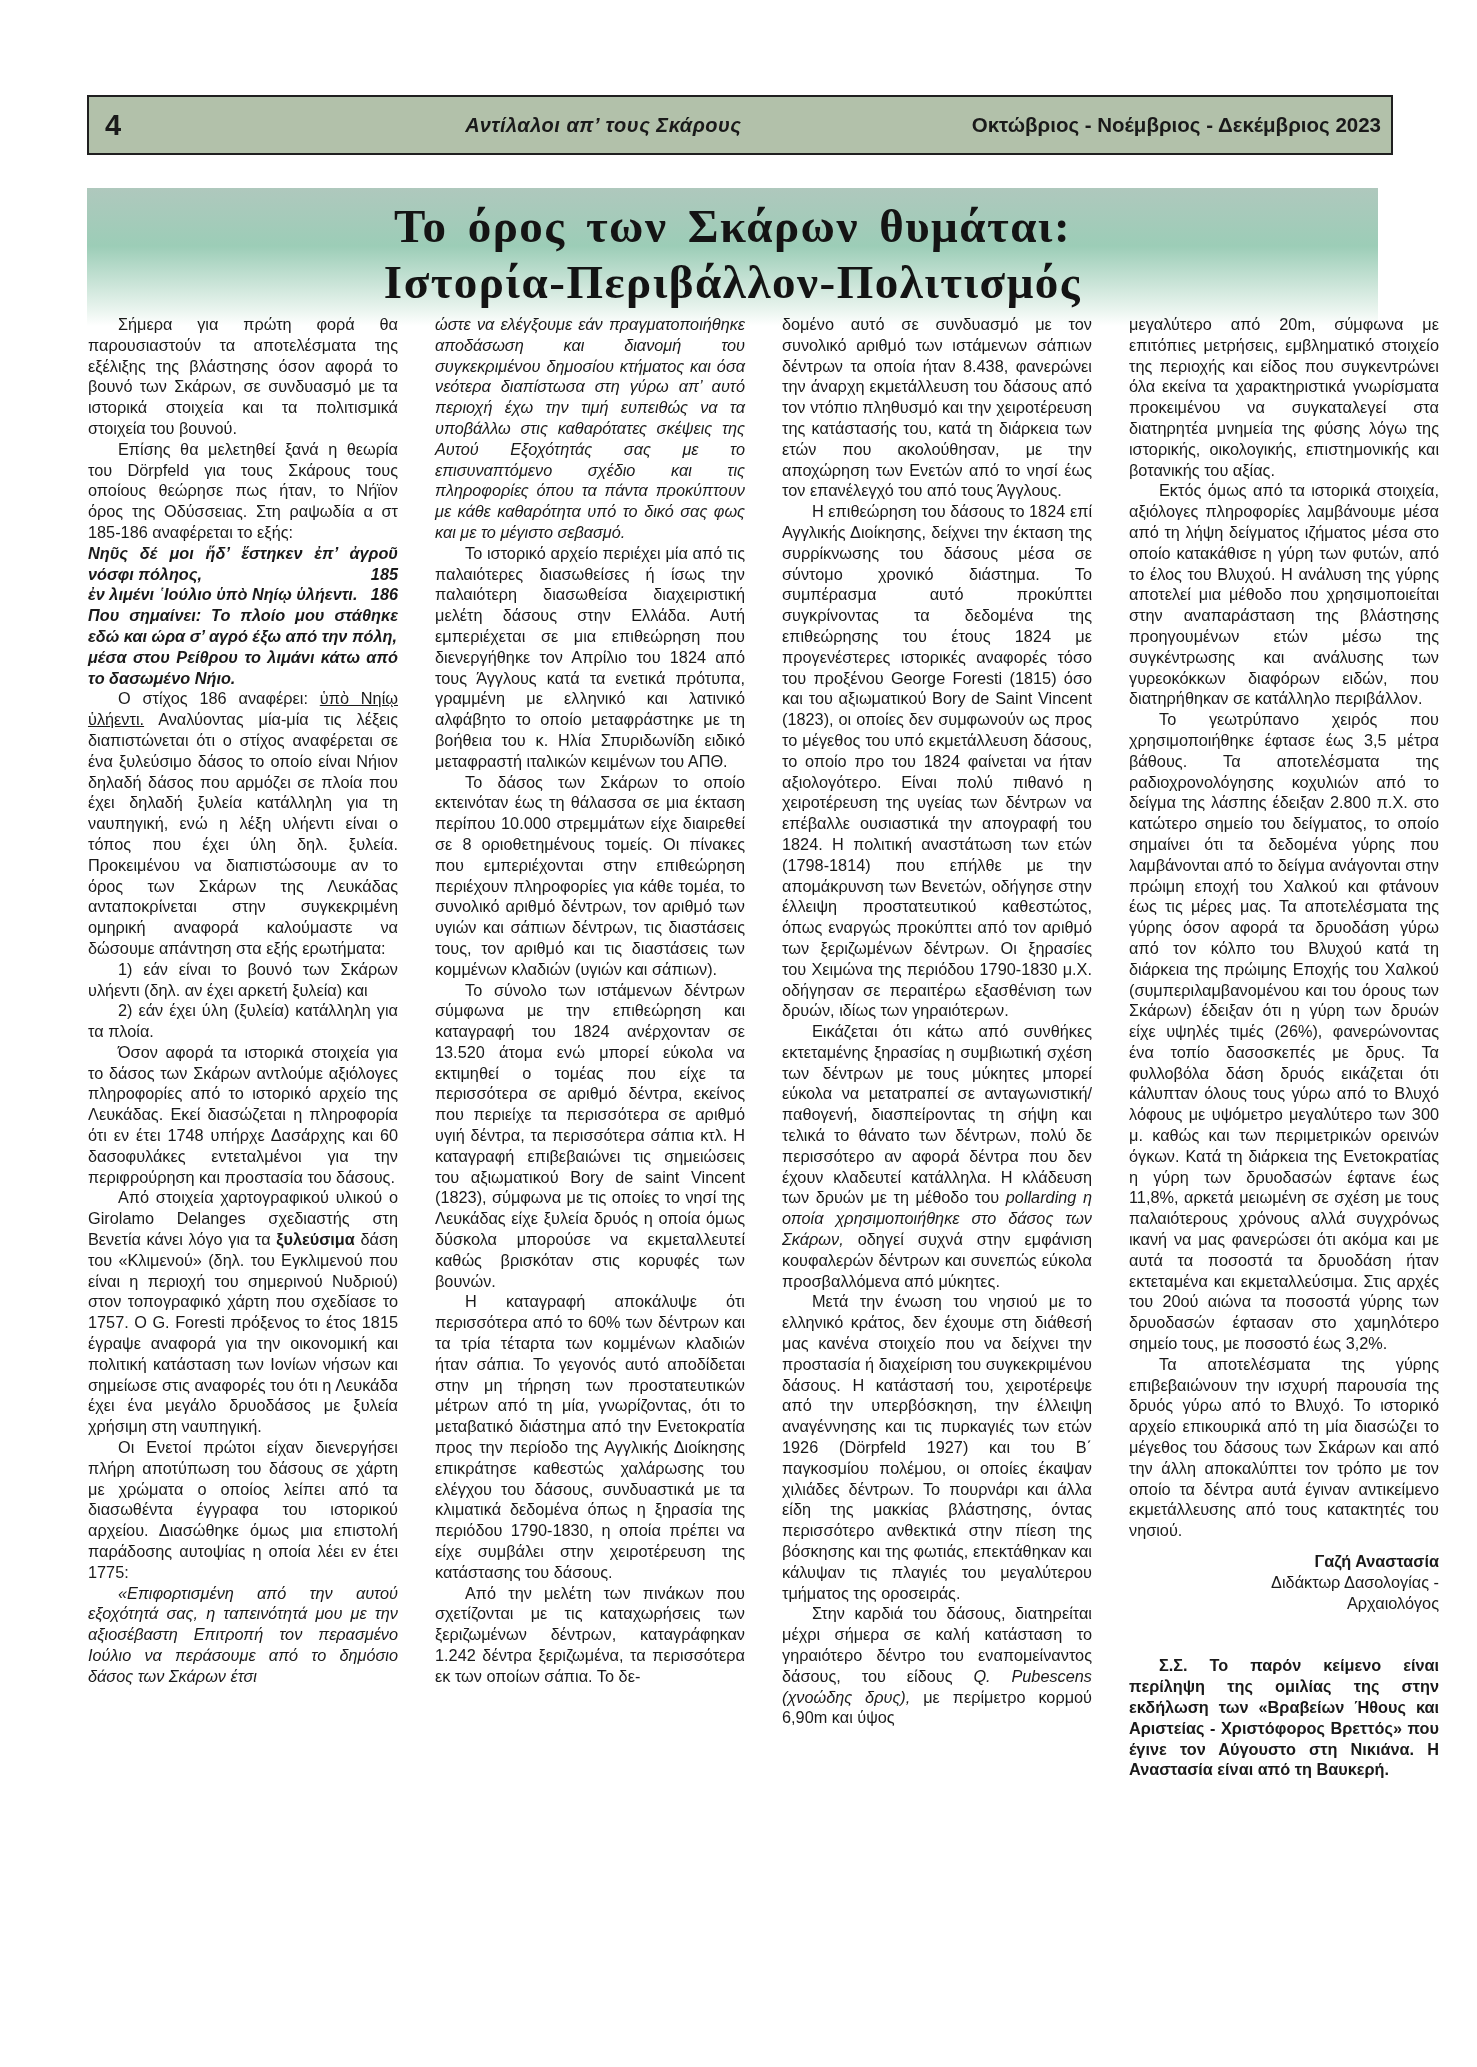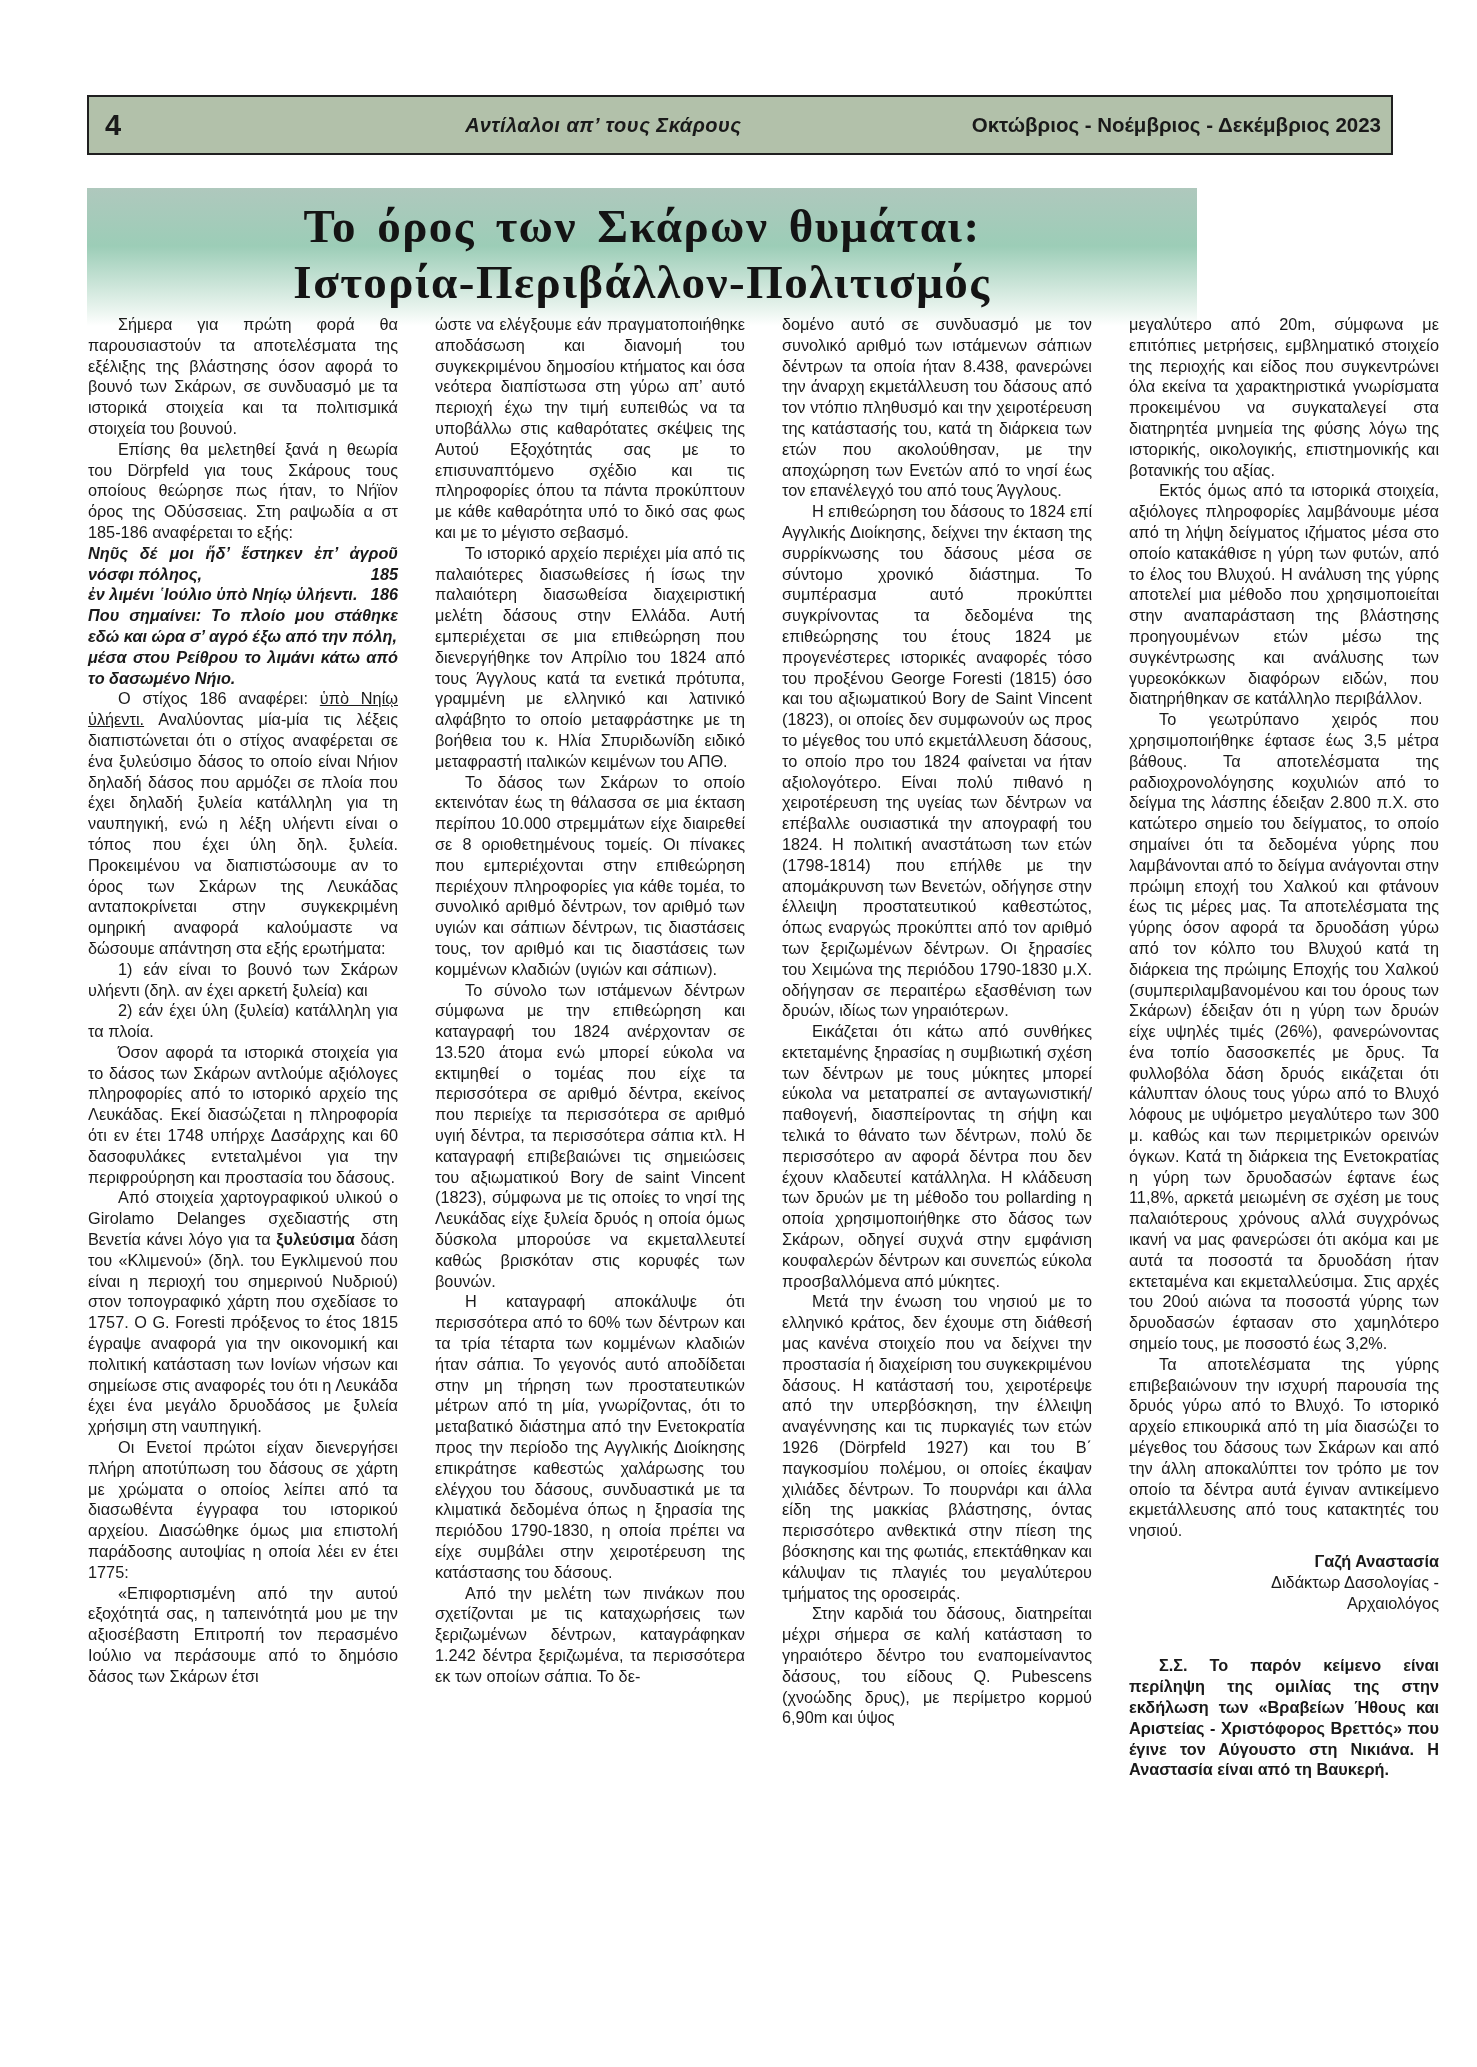--- a/index.html
+++ b/index.html
@@ -12,39 +12,39 @@
   .header-bar{
     position:absolute;left:87px;top:95px;width:1306px;height:60px;
     background:#b2c1aa;border:2px solid #1f1f1f;box-sizing:border-box;
     display:flex;align-items:center;
   }
   .page-number{font-weight:bold;font-size:29px;padding-left:16px;width:130px;}
   .masthead{flex:1;text-align:center;font-weight:bold;font-style:italic;font-size:20px;letter-spacing:0.5px;}
   .issue-date{font-weight:bold;font-size:20.5px;padding-right:10px;white-space:nowrap;}
   
   .banner{
-    position:absolute;left:87px;top:188px;width:1110px;height:138px;
+    position:absolute;left:87px;top:188px;width:1291px;height:138px;
     background:linear-gradient(180deg,#afc8bd 0%,#9ccdb7 42%,#e9f4ee 88%,#ffffff 100%);
     text-align:center;
   }
   .headline{
     font-family:"Liberation Serif","DejaVu Serif",serif;font-weight:bold;
     font-size:47px;line-height:56px;letter-spacing:1.5px;word-spacing:7px;
     padding-top:10px;color:#141414;
   }
   
   .article{
     position:absolute;left:88px;top:314px;width:1308px;
     display:flex;gap:37px;align-items:flex-start;
   }
   .col{width:310px;flex:none;font-size:16.3px;line-height:20.8px;text-align:justify;}
   .col p{margin:0;padding:0;}
   .col p.indent{text-indent:30px;}
   .run-n{font-style:normal;}
-  .run-i{}
+  .run-i{font-style:italic;}
   .run-b{font-weight:bold;}
   .run-bi{font-weight:bold;font-style:italic;}
   .run-u{text-decoration:underline;}
   .vnum{float:right;font-weight:bold;font-style:italic;}
   p.sig-gap{height:10px;}
   p.ps-gap{height:42px;}
 </style>
 </head>
 <body>
 

